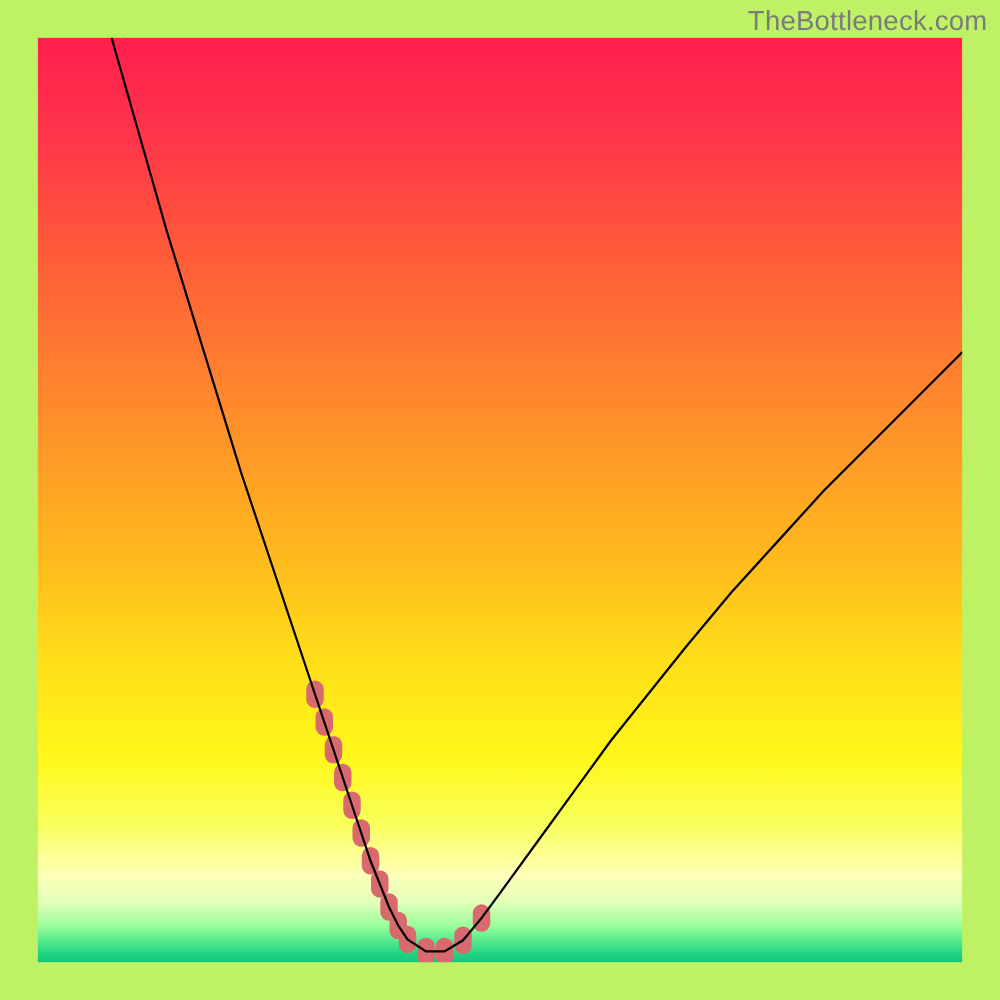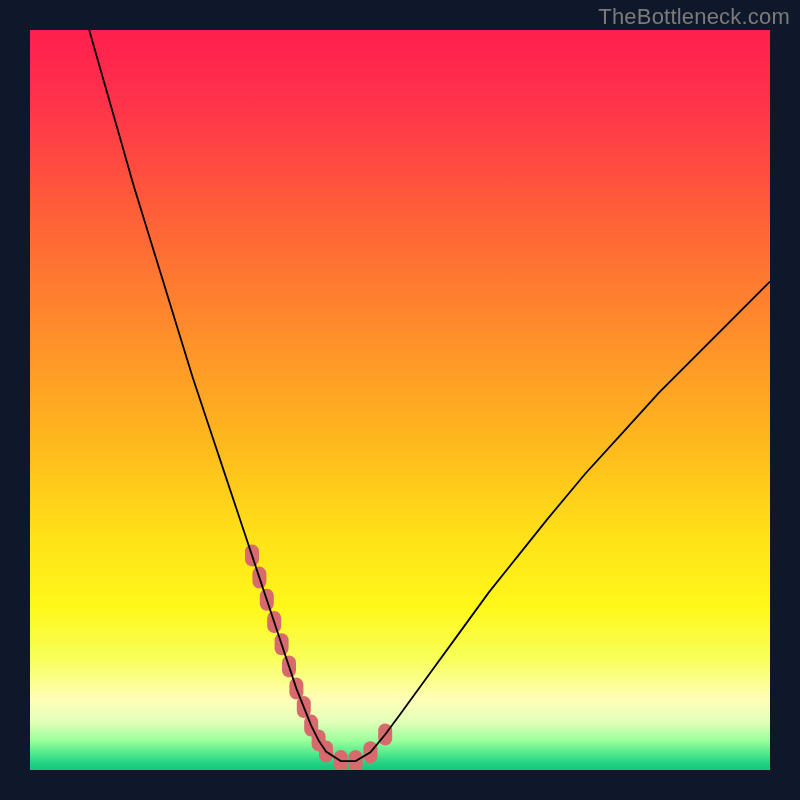--- a/index.html
+++ b/index.html
@@ -10,21 +10,21 @@
     background: #000;
     overflow: hidden;
     font-family: Arial, Helvetica, sans-serif;
   }
   .frame {
     position: absolute;
     top: 0;
     left: 0;
     width: 800px;
     height: 800px;
-    background: #0f172a;
+    background: #bef264;
   }
   .plot {
     position: absolute;
     top: 30px;
     left: 30px;
     width: 740px;
     height: 740px;
     overflow: hidden;
   }
   .watermark {

